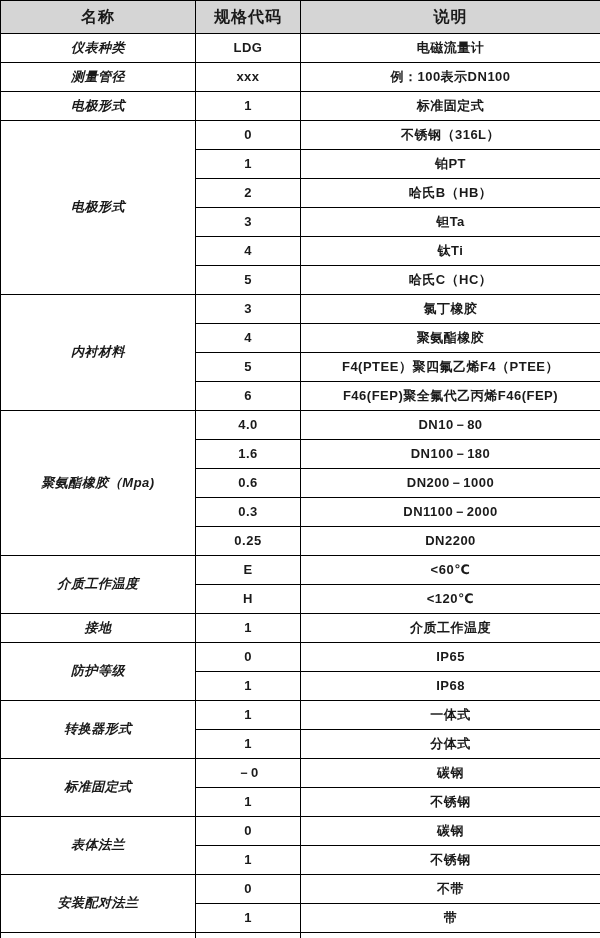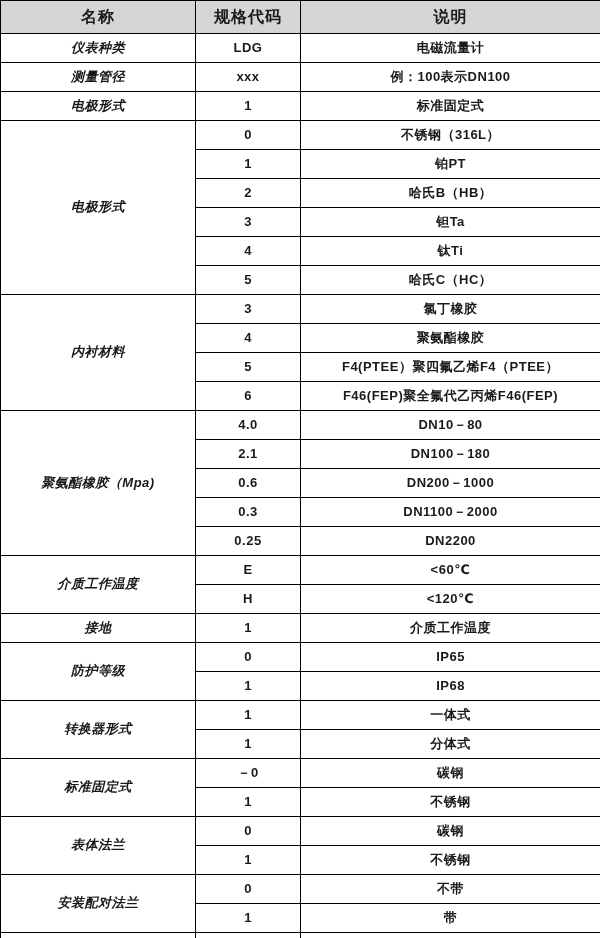--- a/index.html
+++ b/index.html
@@ -134,21 +134,21 @@
       <tr>
         <td class="code-cell">6</td>
         <td class="desc-cell desc-small">F46(FEP)聚全氟代乙丙烯F46(FEP)</td>
       </tr>
       <tr>
         <td class="name-cell" rowspan="5">聚氨酯橡胶（Mpa)</td>
         <td class="code-cell">4.0</td>
         <td class="desc-cell">DN10－80</td>
       </tr>
       <tr>
-        <td class="code-cell">2.1</td>
+        <td class="code-cell">1.6</td>
         <td class="desc-cell">DN100－180</td>
       </tr>
       <tr>
         <td class="code-cell">0.6</td>
         <td class="desc-cell">DN200－1000</td>
       </tr>
       <tr>
         <td class="code-cell">0.3</td>
         <td class="desc-cell">DN1100－2000</td>
       </tr>

